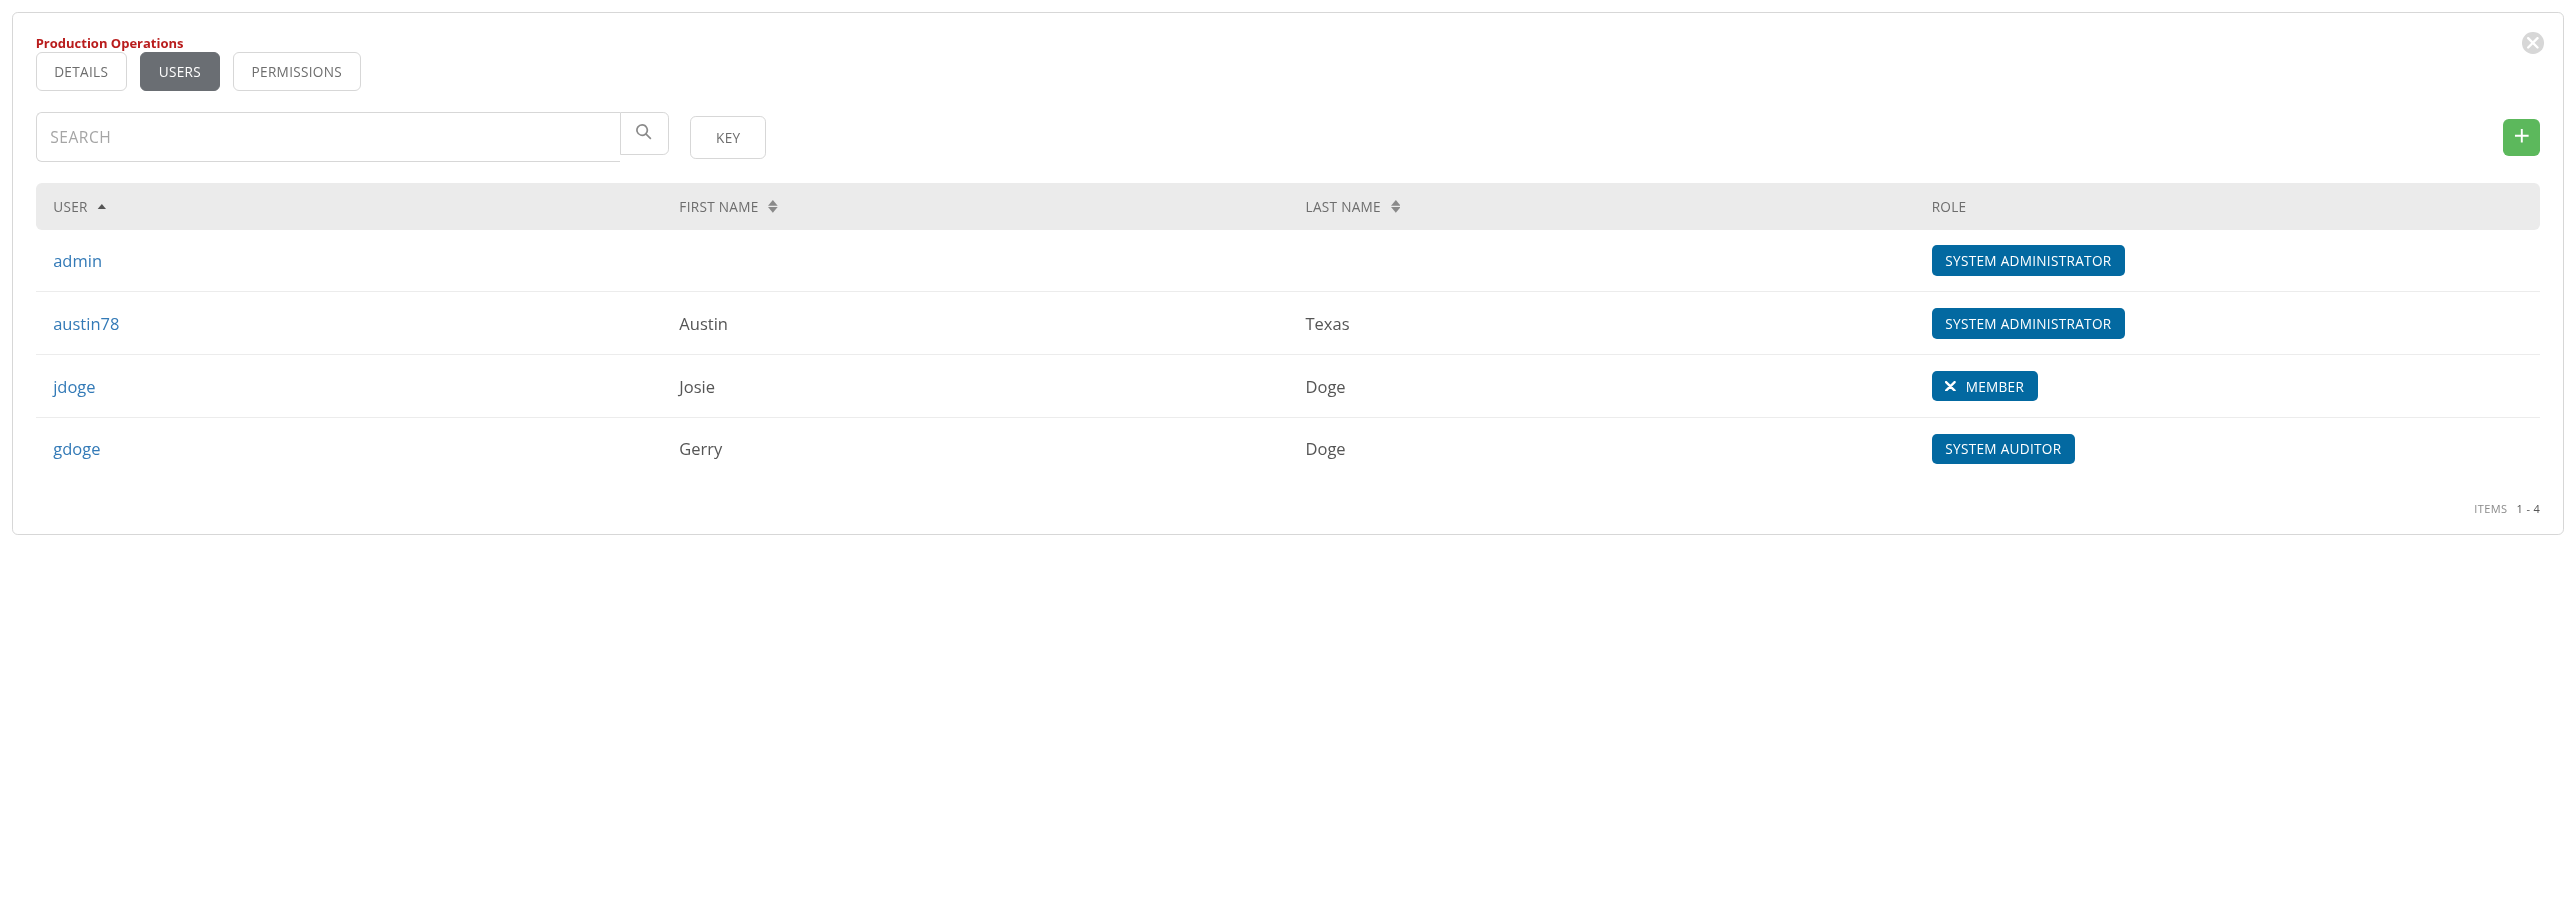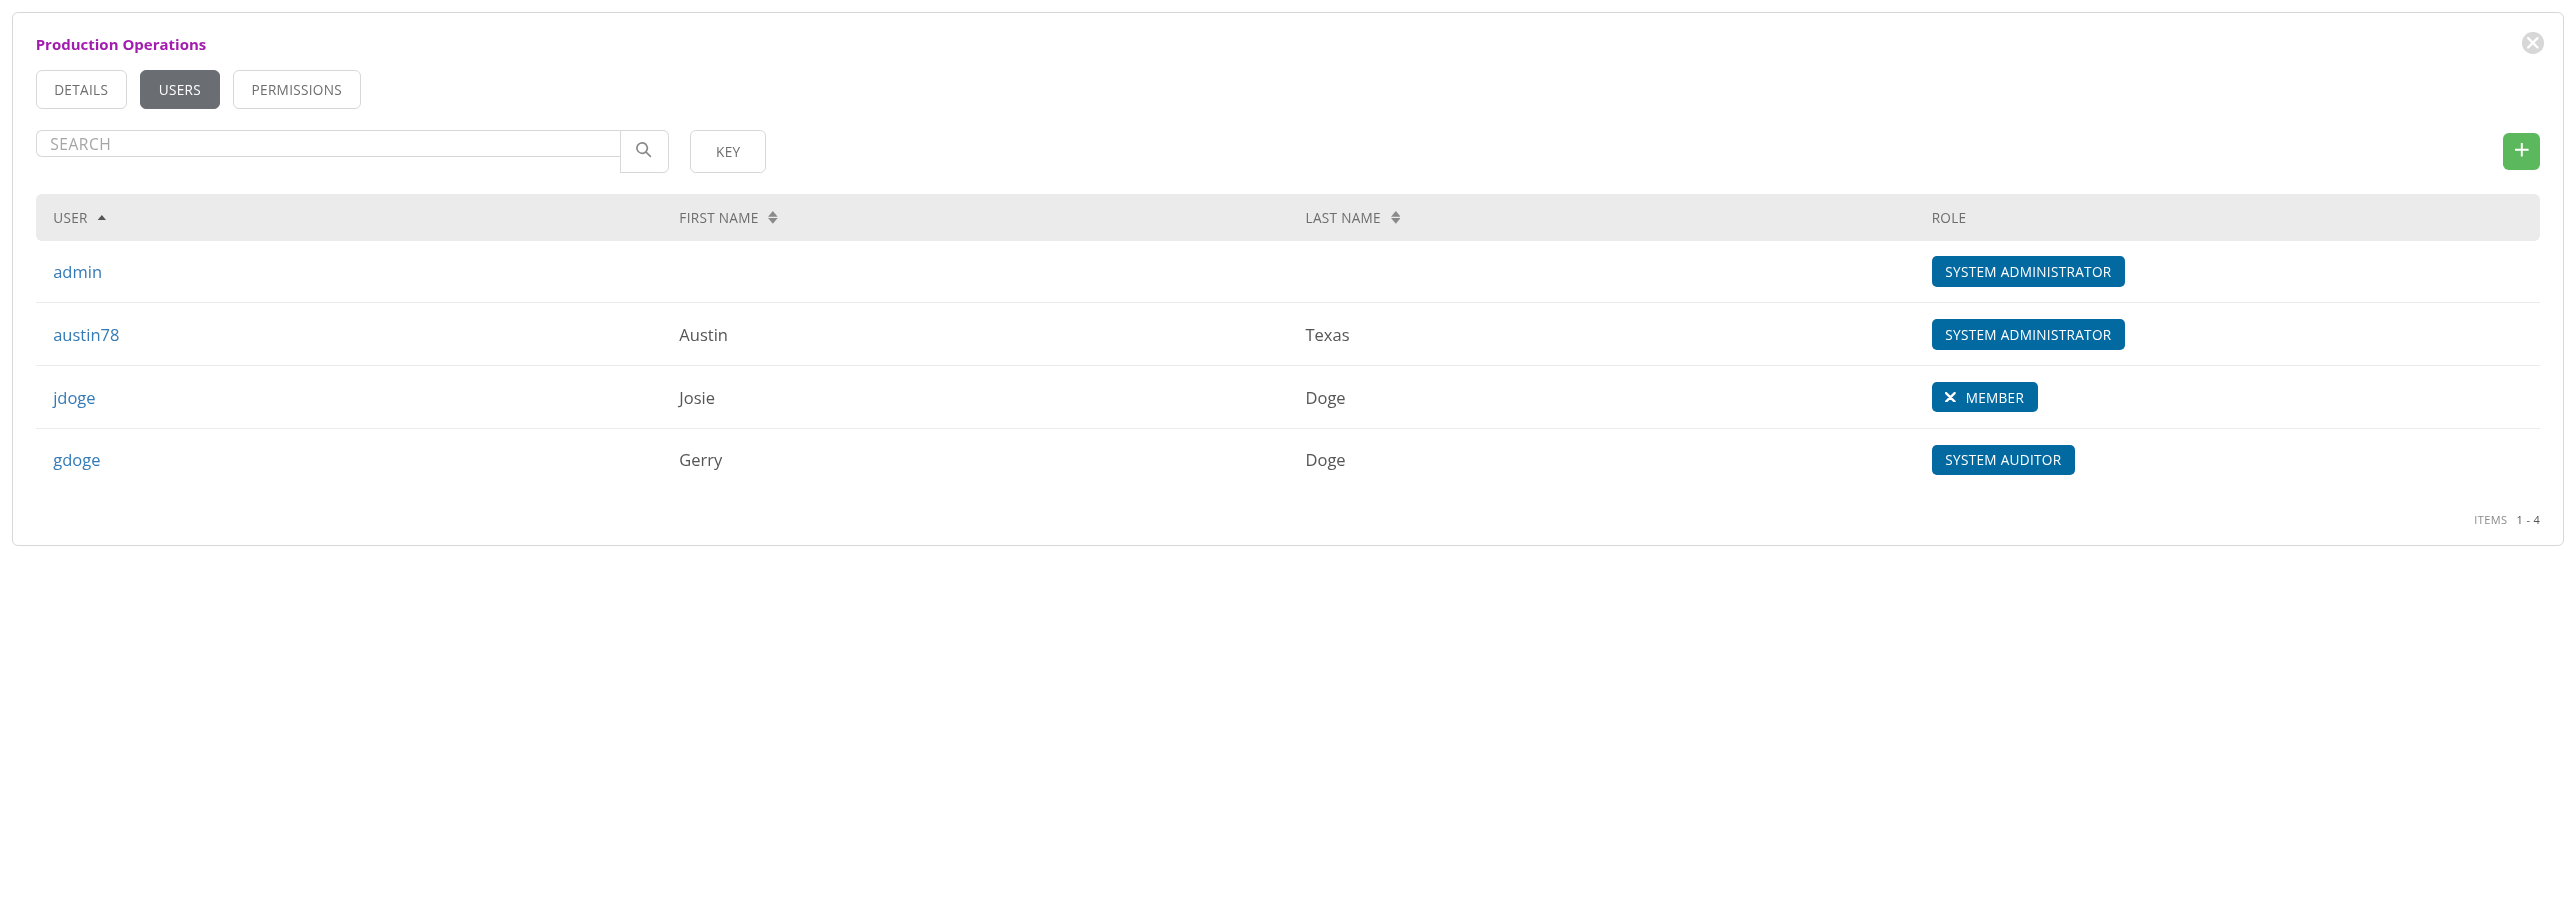--- a/index.html
+++ b/index.html
@@ -11,23 +11,23 @@
     color: #555;
   }
   .panel {
     border: 1px solid #d7d7d7;
     border-radius: 5.8px;
     padding: 21.4px 23px 17.5px 23px;
     position: relative;
   }
   .panel-title {
     font-weight: 700;
-    font-size: 15px;
-    color: #a21caf;
-    margin-bottom: 16px;
+    font-size: 13px;
+    color: #b91c1c;
+    margin-bottom: 0;
   }
   .close-x {
     position: absolute;
     top: 19.5px;
     right: 19.5px;
     width: 21.4px;
     height: 21.4px;
     border-radius: 50%;
     background: #d7d7d7;
     display: flex;
@@ -64,21 +64,21 @@
     align-items: center;
     gap: 21.4px;
     margin-bottom: 21.4px;
   }
   .search-group {
     display: flex;
     align-items: stretch;
   }
   .search-input {
     width: 584px;
-    height: 27px;
+    height: 50px;
     border: 1px solid #d7d7d7;
     border-right: none;
     border-radius: 5.8px 0 0 5.8px;
     padding: 0 13.6px;
     font-size: 15.6px;
     letter-spacing: 0.5px;
     color: #6d6d6d;
     font-family: inherit;
   }
   .search-input::placeholder { color: #a5a5a5; }

